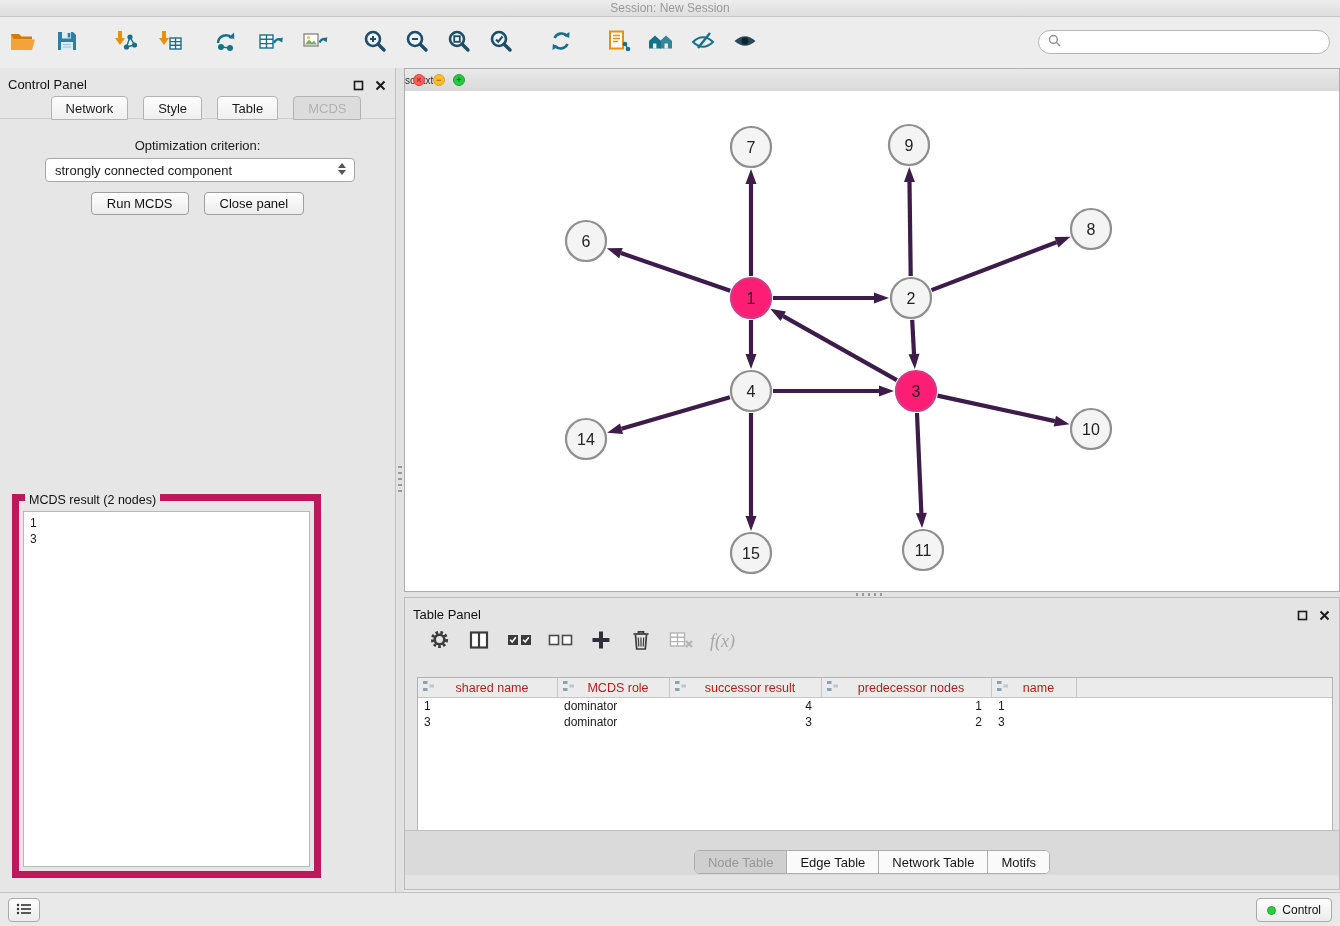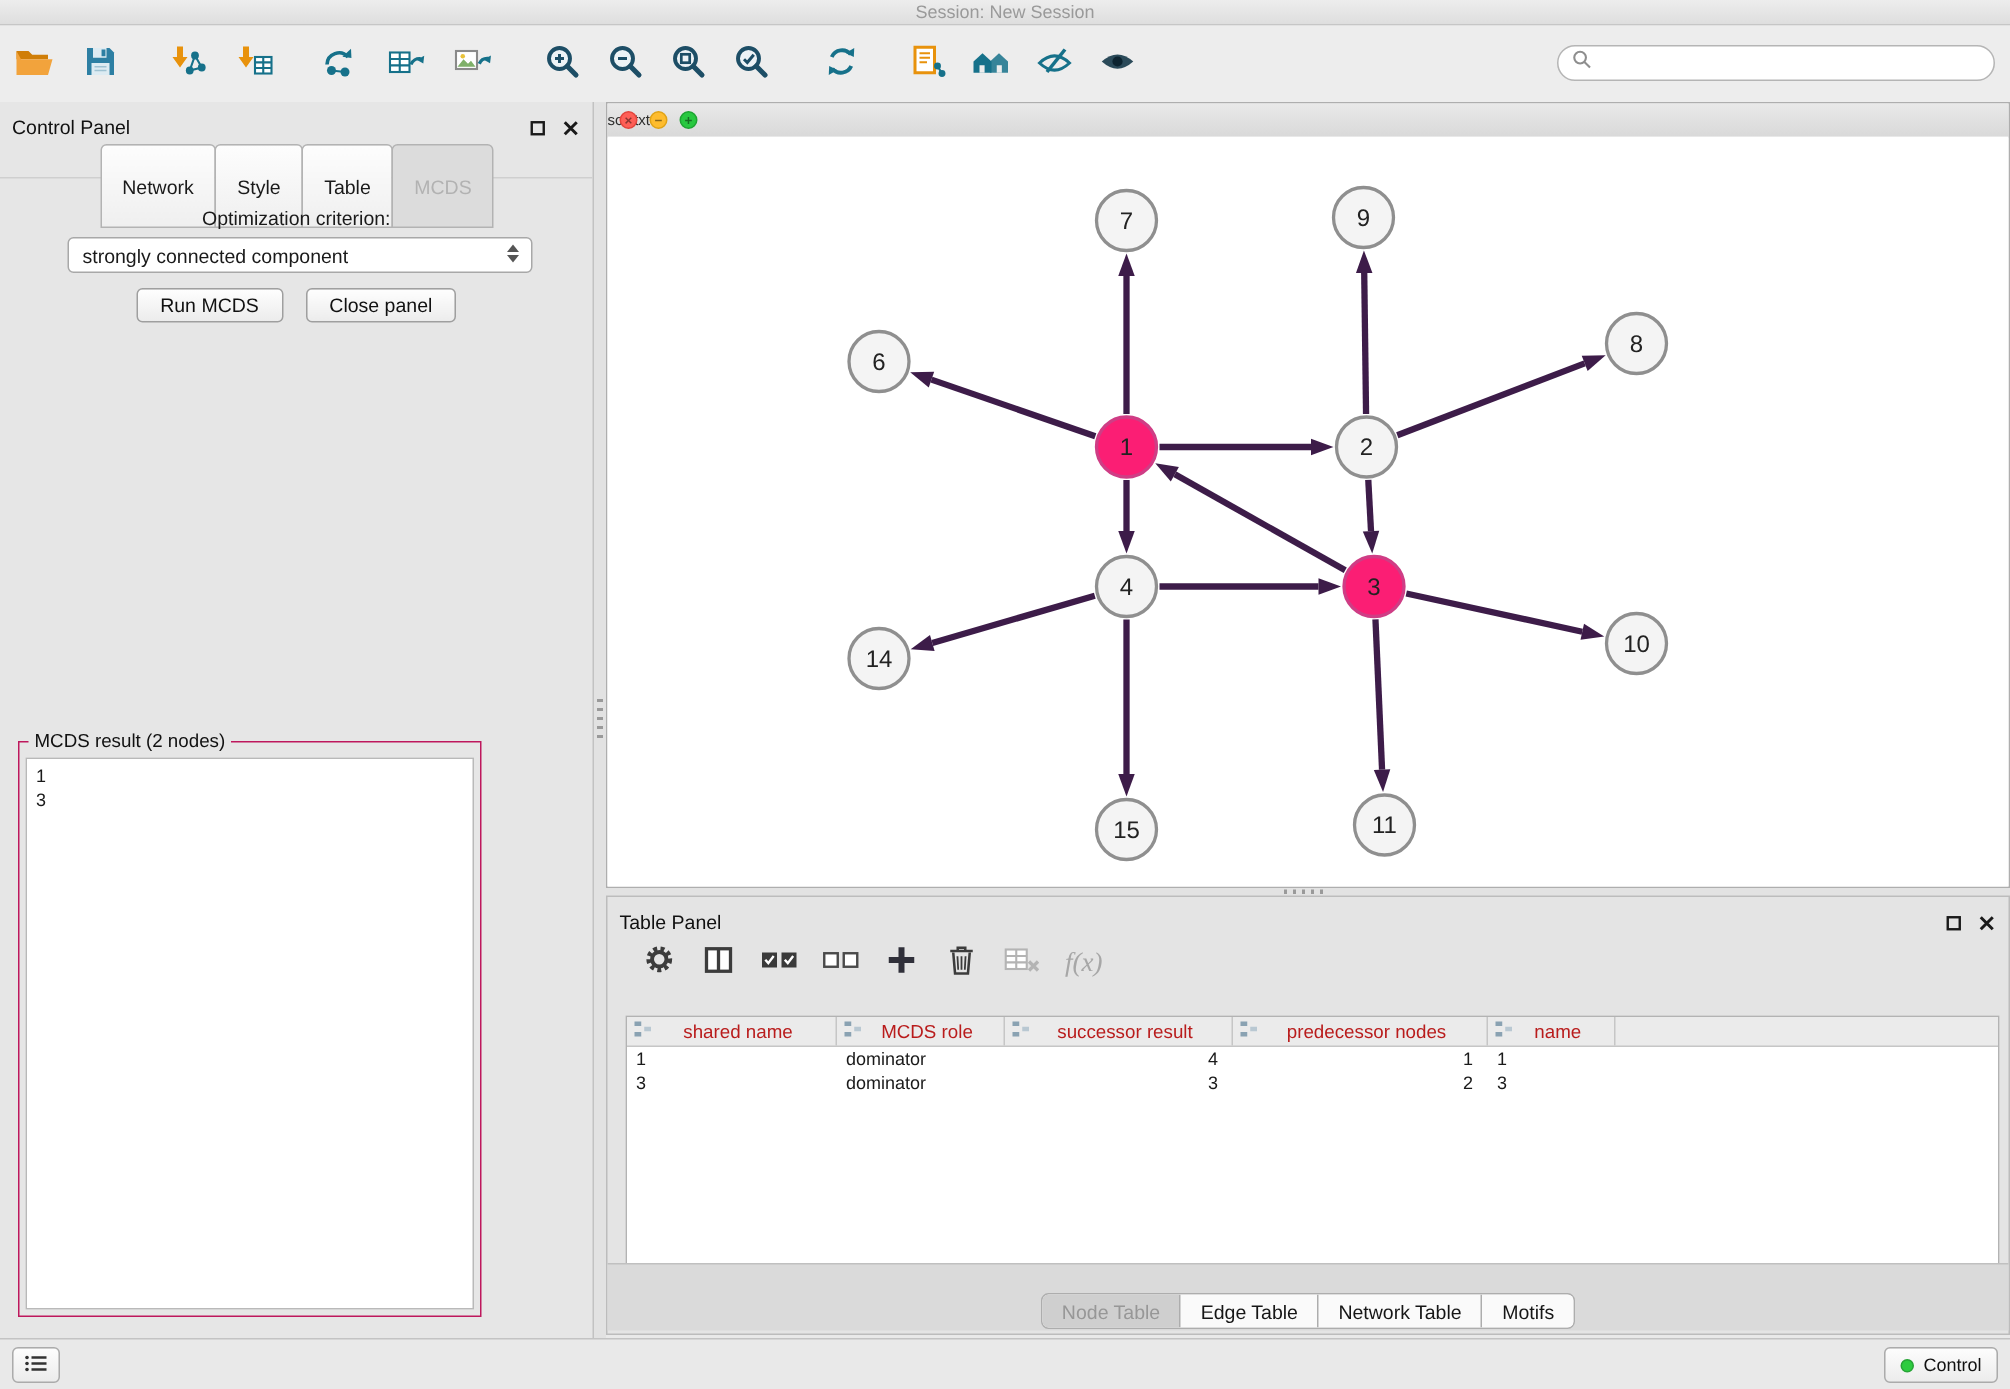--- a/index.html
+++ b/index.html
@@ -28,35 +28,35 @@
   .panel-header{height:24px;display:flex;align-items:flex-end;padding:0 8px;font-size:13px;color:#111;}
   .panel-title{flex:0 0 auto;}
   .panel-ics{margin-left:auto;display:flex;align-items:center;gap:9px;}
   .p-ic{display:flex;align-items:center;justify-content:center;width:13px;height:13px;}
 
   
   #control-panel{position:absolute;left:0;top:68px;width:396px;height:824px;background:#e6e6e6;
     border-right:1px solid #c2c2c2;box-sizing:border-box;}
   .cp-tabs{position:absolute;left:0;top:28px;width:100%;height:23px;display:flex;justify-content:center;
     border-bottom:1px solid #cfcfcf;box-sizing:border-box;}
-  .cp-tab{height:22px;padding:16px 14px;display:flex;align-items:center;font-size:13px;
+  .cp-tab{height:22px;padding:0 14px;display:flex;align-items:center;font-size:13px;
     background:linear-gradient(#fdfdfd,#efefef);border:1px solid #b3b3b3;margin-right:-1px;
-    border-radius:4px 4px 0 0;color:#1a1a1a;}
+    border-radius:4px 4px 0 0;color:#1a1a1a;margin-left:16px;}
   .cp-tab.active{background:#dcdcdc;color:#b2b2b2;}
   .cp-opt-label{position:absolute;left:0;top:70px;width:100%;text-align:center;font-size:13px;}
   .cp-combo{position:absolute;left:45px;top:90px;width:310px;height:24px;background:#fff;
     border:1px solid #a8a8a8;border-radius:4px;display:flex;align-items:center;
     padding:0 26px 0 9px;box-sizing:border-box;font-size:13px;}
   .combo-arrows{position:absolute;right:8px;top:4px;display:flex;flex-direction:column;gap:2px;align-items:center;}
   .ca-up{width:0;height:0;border-left:4px solid transparent;border-right:4px solid transparent;border-bottom:5px solid #555;}
   .ca-dn{width:0;height:0;border-left:4px solid transparent;border-right:4px solid transparent;border-top:5px solid #555;}
   .cp-buttons{position:absolute;left:0;top:124px;width:100%;display:flex;justify-content:center;gap:15px;}
   .btn{padding:3px 15px;font-size:13px;color:#111;background:linear-gradient(#fefefe,#ececec);
     border:1px solid #9f9f9f;border-radius:4px;}
-  .cp-group{position:absolute;left:12px;top:426px;width:309px;height:384px;border:1px solid #be185d;box-sizing:border-box;}
+  .cp-group{position:absolute;left:12px;top:426px;width:309px;height:384px;border:7px solid #be185d;box-sizing:border-box;}
   .cp-group-label{position:absolute;top:-8px;left:6px;background:#e6e6e6;padding:0 4px;font-size:12.5px;color:#111;}
   .cp-group-inner{position:absolute;left:4px;right:4px;top:10px;bottom:4px;background:#fff;
     border:1px solid #b9b9b9;overflow:hidden;}
   .result-line{font-size:12px;line-height:16px;padding:0 6px;}
   .cp-group-inner .result-line:first-child{padding-top:3px;}
 
   
   #v-splitter{position:absolute;left:396px;top:68px;width:8px;height:824px;background:#e2e2e2;}
   #v-splitter .grip{position:absolute;left:2px;top:398px;width:4px;height:26px;
     background:repeating-linear-gradient(#9a9a9a 0 2px,transparent 2px 6px);}
@@ -88,21 +88,21 @@
   #tp-table{position:absolute;left:12px;top:79px;right:6px;height:169px;background:#fff;
     border:1px solid #b3b3b3;box-sizing:border-box;overflow:hidden;}
   .thead{display:flex;height:19px;background:#ebebeb;border-bottom:1px solid #c6c6c6;}
   .th{display:flex;align-items:center;border-right:1px solid #c6c6c6;box-sizing:border-box;
     font-size:12.5px;color:#b91c1c;padding-left:4px;position:relative;}
   .th .th-label{flex:1;text-align:center;padding-right:8px;}
   .tr{display:flex;height:16px;align-items:center;font-size:12px;}
   .td{box-sizing:border-box;padding:0 6px;overflow:hidden;white-space:nowrap;}
   .td.num{text-align:right;padding-right:10px;}
   .w0{width:140px;}.w1{width:112px;}.w2{width:152px;}.w3{width:170px;}.w4{width:85px;}
-  #tp-tabsbar{position:absolute;left:0;top:244px;width:100%;height:45px;background:#dadada;
+  #tp-tabsbar{position:absolute;left:0;top:232px;width:100%;height:45px;background:#dadada;
     border-top:1px solid #c0c0c0;display:flex;justify-content:center;box-sizing:border-box;}
   .tp-tabs{margin-top:19px;height:22px;display:flex;border:1px solid #adadad;border-radius:5px;overflow:hidden;background:#fafafa;}
   .tp-tab{padding:0 13px;display:flex;align-items:center;font-size:13px;color:#161616;background:#fafafa;
     border-left:1px solid #adadad;}
   .tp-tab:first-child{border-left:none;}
   .tp-tab.active{background:#cfcfcf;color:#979797;}
 
   
   #statusbar{position:absolute;left:0;top:892px;width:1340px;height:34px;background:#e9e9e9;
     border-top:1px solid #c3c3c3;box-sizing:border-box;}

